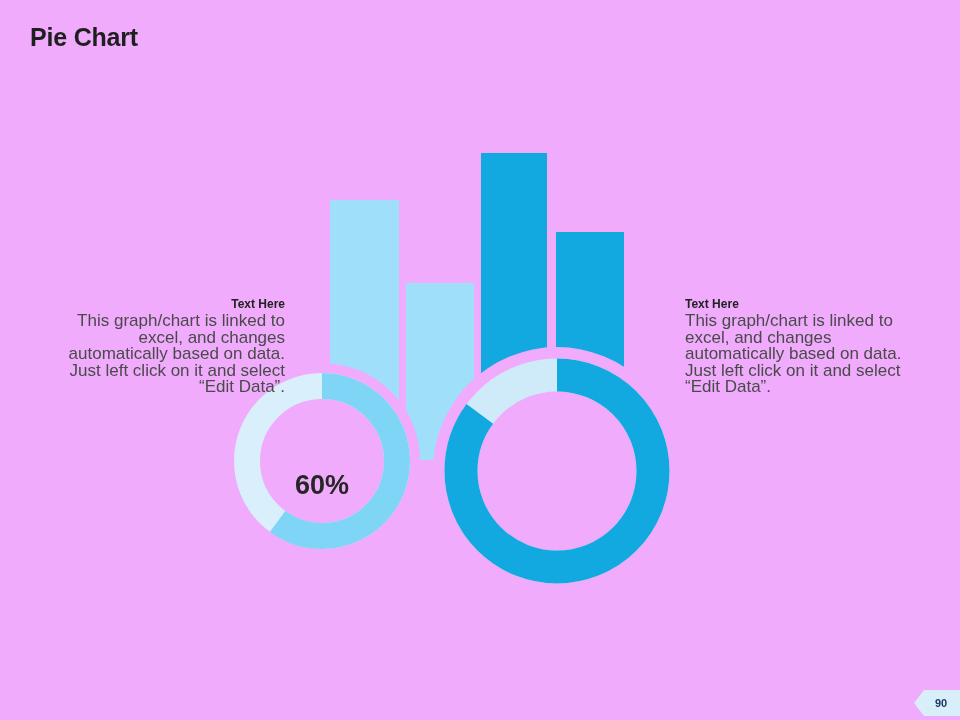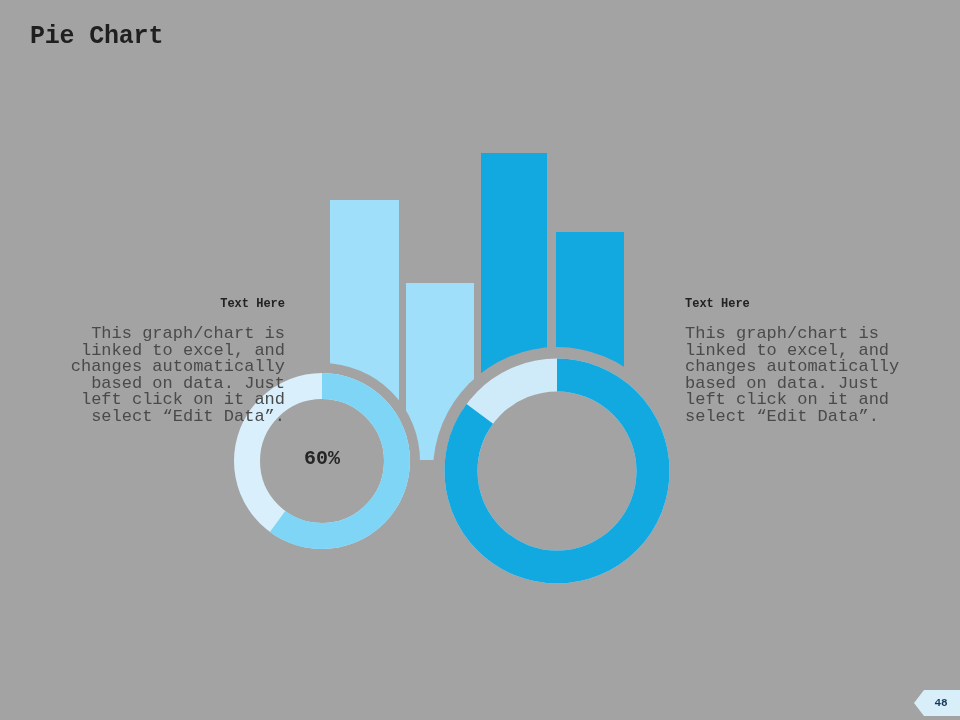--- a/index.html
+++ b/index.html
@@ -12,22 +12,21 @@
     height: 720px;
     position: relative;
     overflow: hidden;
     font-family: "Liberation Sans", sans-serif;
     color: #3b3b3b;
   }
 
   #slide {
     position: absolute;
     inset: 0;
-    background: #a3a3a3;
-    font-family: Liberation Mono, monospace;
+    background: #f0abfc;
   }
 
   
   #page-title {
     position: absolute;
     left: 30px;
     top: 22px;
     font-size: 25px;
     font-weight: bold;
     color: #1f1f1f;
@@ -40,21 +39,21 @@
     position: absolute;
     width: 240px;
     font-size: 11.5px;
     line-height: 16.5px;
     color: #4a4a4a;
   }
   .text-block .tb-heading {
     font-weight: bold;
     font-size: 12px;
     color: #222222;
-    margin-bottom: 13px;
+    margin-bottom: 0;
     line-height: 17px;
   }
   .text-block .tb-body {
     font-size: 17px;
     line-height: 16.5px;
     color: #4a4a4a;
   }
   #text-block-left {
     left: 45px;
     top: 296px;
@@ -81,23 +80,23 @@
   
   .donut-label {
     position: absolute;
     font-weight: bold;
     color: #262626;
     text-align: center;
     white-space: nowrap;
   }
   #donut-label-small {
     left: 262px;
-    top: 442px;
+    top: 468px;
     width: 120px;
-    font-size: 20px;
+    font-size: 27px;
     line-height: 34px;
   }
   #donut-label-large {
     left: 487px;
     top: 447px;
     width: 140px;
     font-size: 37px;
     line-height: 46px;
   }
 
@@ -177,16 +176,16 @@
 
   <div class="text-block" id="text-block-right">
     <div class="tb-heading">Text Here</div>
     <div class="tb-body">This graph/chart is linked to excel, and changes automatically based on data. Just left click on it and select “Edit Data”.</div>
   </div>
 
   <div id="page-badge">
     <svg class="badge-shape" width="46" height="26" viewBox="0 0 46 26" xmlns="http://www.w3.org/2000/svg">
       <polygon points="10,0 46,0 46,26 10,26 0,13" fill="#D8EFF9"></polygon>
     </svg>
-    <div class="badge-num">48</div>
+    <div class="badge-num">90</div>
   </div>
 
 </div>
 
 </body></html>

